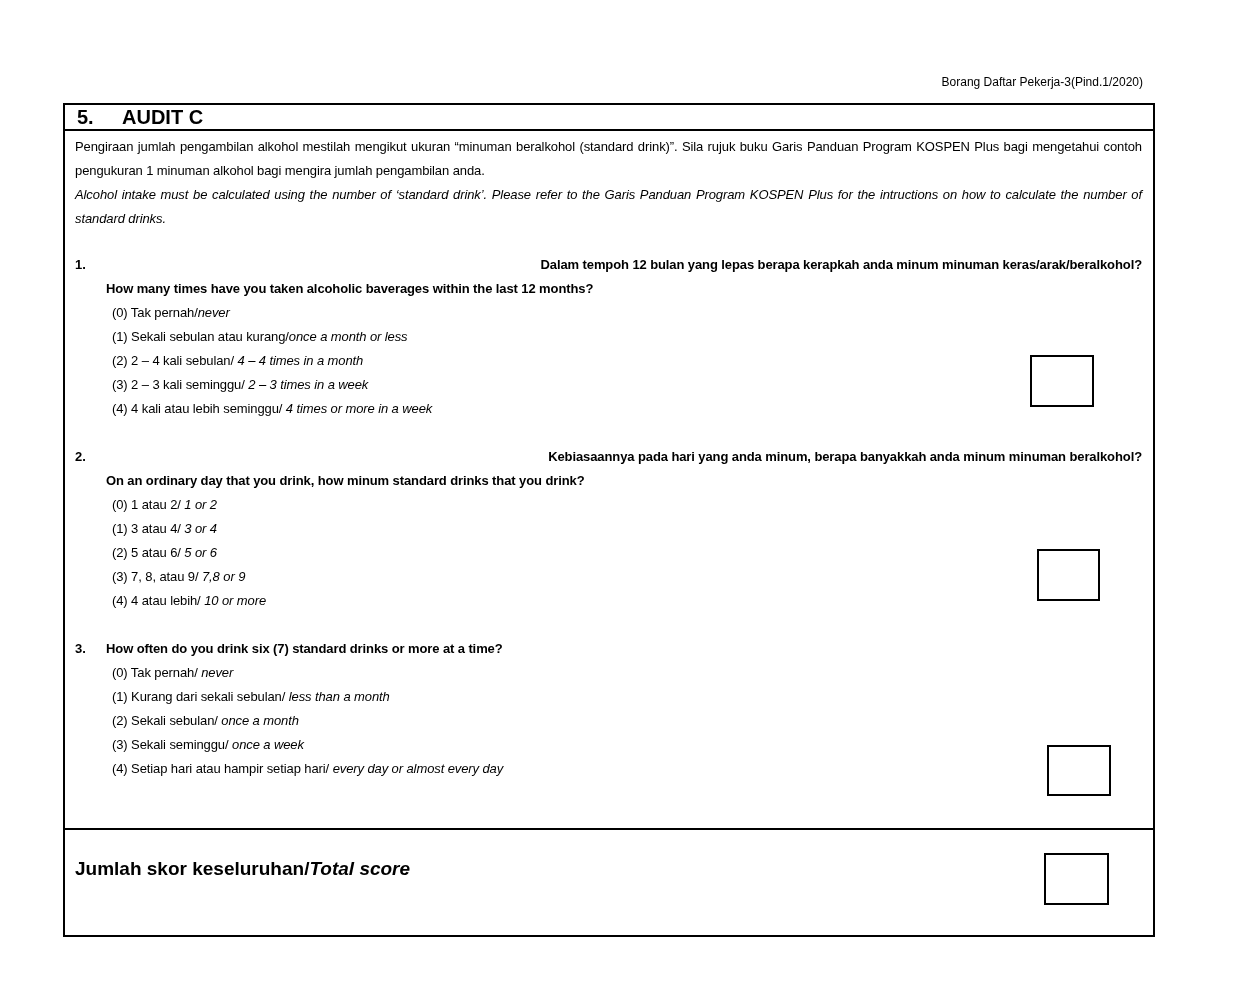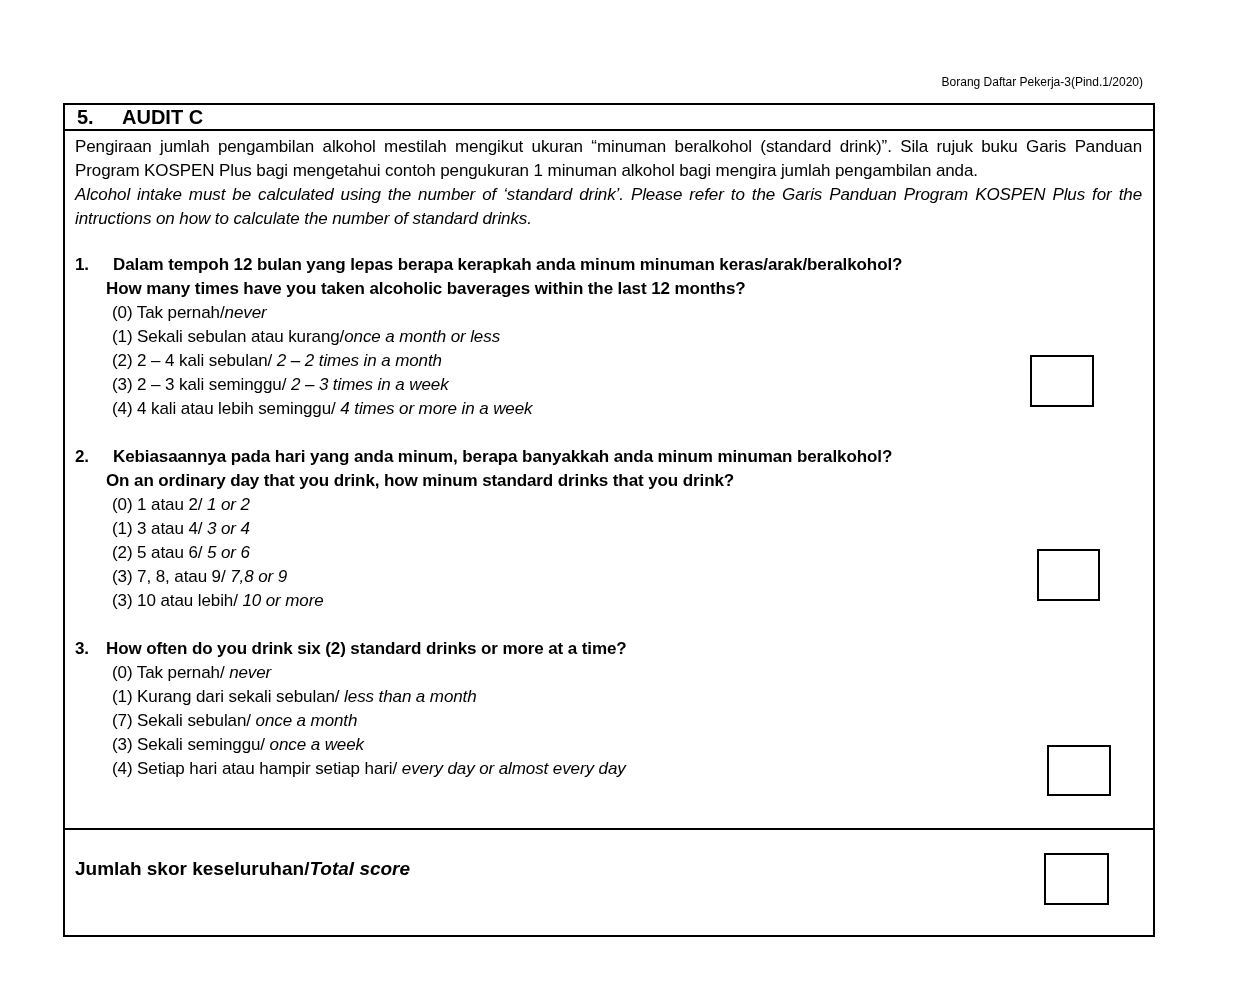--- a/index.html
+++ b/index.html
@@ -34,21 +34,21 @@
     font-weight: bold;
     font-size: 20px;
     line-height: 24px;
     display: flex;
   }
   .tbl-header .sec-num { width: 45px; }
   .tbl-content {
     height: 699px;
     border-bottom: 2px solid #000;
     padding: 4px 11px 8px 10px;
-    font-size: 17px;
+    font-size: 13px;
     line-height: 24px;
     letter-spacing: -0.1px;
     overflow: hidden;
   }
   .intro-ms, .intro-en {
     margin: 0;
     text-align: justify;
   }
   .intro-en { font-style: italic; }
   .question { position: relative; }
@@ -57,20 +57,21 @@
   .q-num {
     position: absolute;
     left: 0; top: 0;
     font-weight: bold;
     white-space: nowrap;
   }
   .q-ms {
     padding-left: 38px;
     font-weight: bold;
     white-space: nowrap;
+    text-align: right;
   }
   .q-en {
     padding-left: 31px;
     font-weight: bold;
     white-space: nowrap;
   }
   .q-opt {
     padding-left: 37px;
     white-space: nowrap;
   }
@@ -110,42 +111,42 @@
   <div class="tbl-content">
     <p class="intro-ms">Pengiraan jumlah pengambilan alkohol mestilah mengikut ukuran  “minuman beralkohol (standard drink)”. Sila rujuk buku Garis Panduan Program KOSPEN Plus bagi mengetahui contoh pengukuran 1 minuman alkohol bagi mengira jumlah pengambilan anda.</p>
     <p class="intro-en">Alcohol intake must be calculated using the number of ‘standard drink’. Please refer to the Garis Panduan Program KOSPEN Plus for the intructions on how to calculate the number of standard drinks.</p>
 
     <div class="question q1">
       <span class="q-num">1.</span>
       <div class="q-ms">Dalam tempoh 12 bulan yang lepas berapa kerapkah anda minum minuman keras/arak/beralkohol?</div>
       <div class="q-en">How many times have you taken alcoholic baverages within the last 12 months?</div>
       <div class="q-opt"><span>(0) Tak pernah/</span><span class="opt-en">never</span></div>
       <div class="q-opt"><span>(1) Sekali sebulan atau kurang/</span><span class="opt-en">once a month or less</span></div>
-      <div class="q-opt"><span>(2) 2 – 4 kali sebulan/</span><span class="opt-en"> 2 – 2 times in a month</span></div>
+      <div class="q-opt"><span>(2) 2 – 4 kali sebulan/</span><span class="opt-en"> 4 – 4 times in a month</span></div>
       <div class="q-opt"><span>(3) 2 – 3 kali seminggu/</span><span class="opt-en"> 2 – 3 times in a week</span></div>
       <div class="q-opt"><span>(4) 4 kali atau lebih seminggu/</span><span class="opt-en"> 4 times or more in a week</span></div>
     </div>
 
     <div class="question q2">
       <span class="q-num">2.</span>
       <div class="q-ms">Kebiasaannya pada hari yang anda minum, berapa banyakkah anda minum minuman beralkohol?</div>
       <div class="q-en">On an ordinary day that you drink, how minum standard drinks that you drink?</div>
       <div class="q-opt"><span>(0) 1 atau 2/</span><span class="opt-en"> 1 or 2</span></div>
       <div class="q-opt"><span>(1) 3 atau 4/</span><span class="opt-en"> 3 or 4</span></div>
       <div class="q-opt"><span>(2) 5 atau 6/</span><span class="opt-en"> 5 or 6</span></div>
       <div class="q-opt"><span>(3) 7, 8, atau 9/</span><span class="opt-en"> 7,8 or 9</span></div>
-      <div class="q-opt"><span>(3) 10 atau lebih/</span><span class="opt-en"> 10 or more</span></div>
+      <div class="q-opt"><span>(4) 4 atau lebih/</span><span class="opt-en"> 10 or more</span></div>
     </div>
 
     <div class="question q3">
       <span class="q-num">3.</span>
-      <div class="q-en">How often do you drink six (2) standard drinks or more at a time?</div>
+      <div class="q-en">How often do you drink six (7) standard drinks or more at a time?</div>
       <div class="q-opt"><span>(0) Tak pernah/</span><span class="opt-en"> never</span></div>
       <div class="q-opt"><span>(1) Kurang dari sekali sebulan/</span><span class="opt-en"> less than a month</span></div>
-      <div class="q-opt"><span>(7) Sekali sebulan/</span><span class="opt-en"> once a month</span></div>
+      <div class="q-opt"><span>(2) Sekali sebulan/</span><span class="opt-en"> once a month</span></div>
       <div class="q-opt"><span>(3) Sekali seminggu/</span><span class="opt-en"> once a week</span></div>
       <div class="q-opt"><span>(4) Setiap hari atau hampir setiap hari/</span><span class="opt-en"> every day or almost every day</span></div>
     </div>
   </div>
 
   <div class="tbl-total">
     <span class="total-ms">Jumlah skor keseluruhan/</span><span class="total-en">Total score</span>
   </div>
 
   <div class="score-box box-q1" role="textbox"></div>

